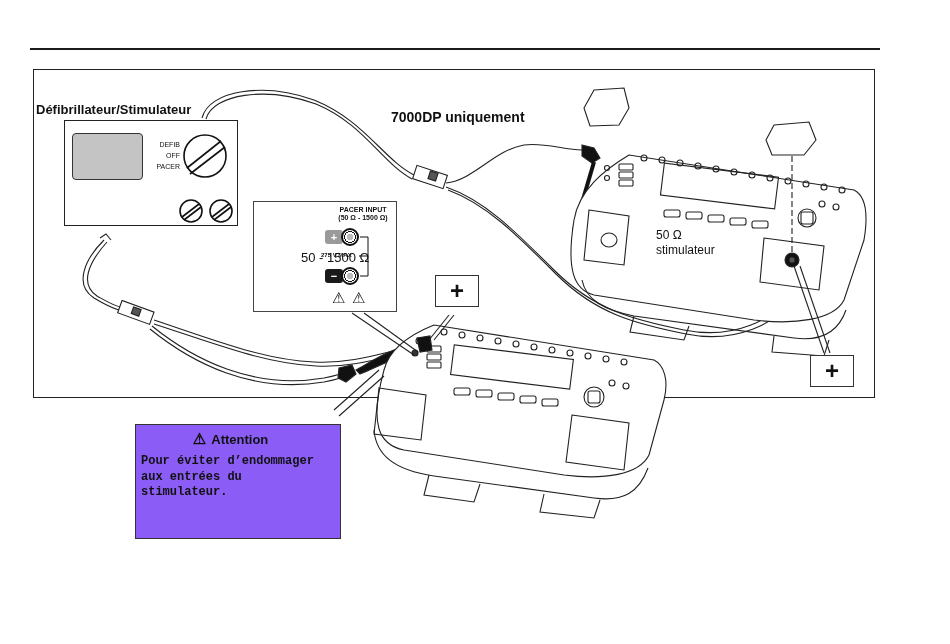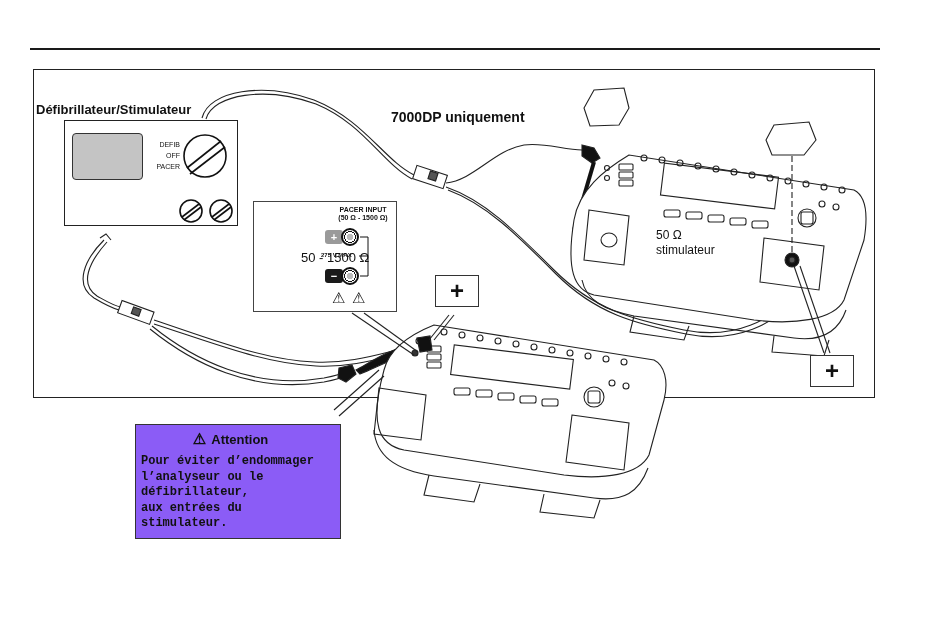--- a/index.html
+++ b/index.html
@@ -227,17 +227,16 @@
     <div>stimulateur</div>
   </div>
 
   <div class="attn-box">
     <div class="attn-head">
       <span class="tri">⚠</span>
       <span>Attention</span>
     </div>
     <div class="attn-body">
       <div>Pour éviter d’endommager</div>
-      <div>l’analyseur ou le défibrillateur,</div>
       <div>aux entrées du stimulateur.</div>
     </div>
   </div>
 </div>
 
 </body></html>

